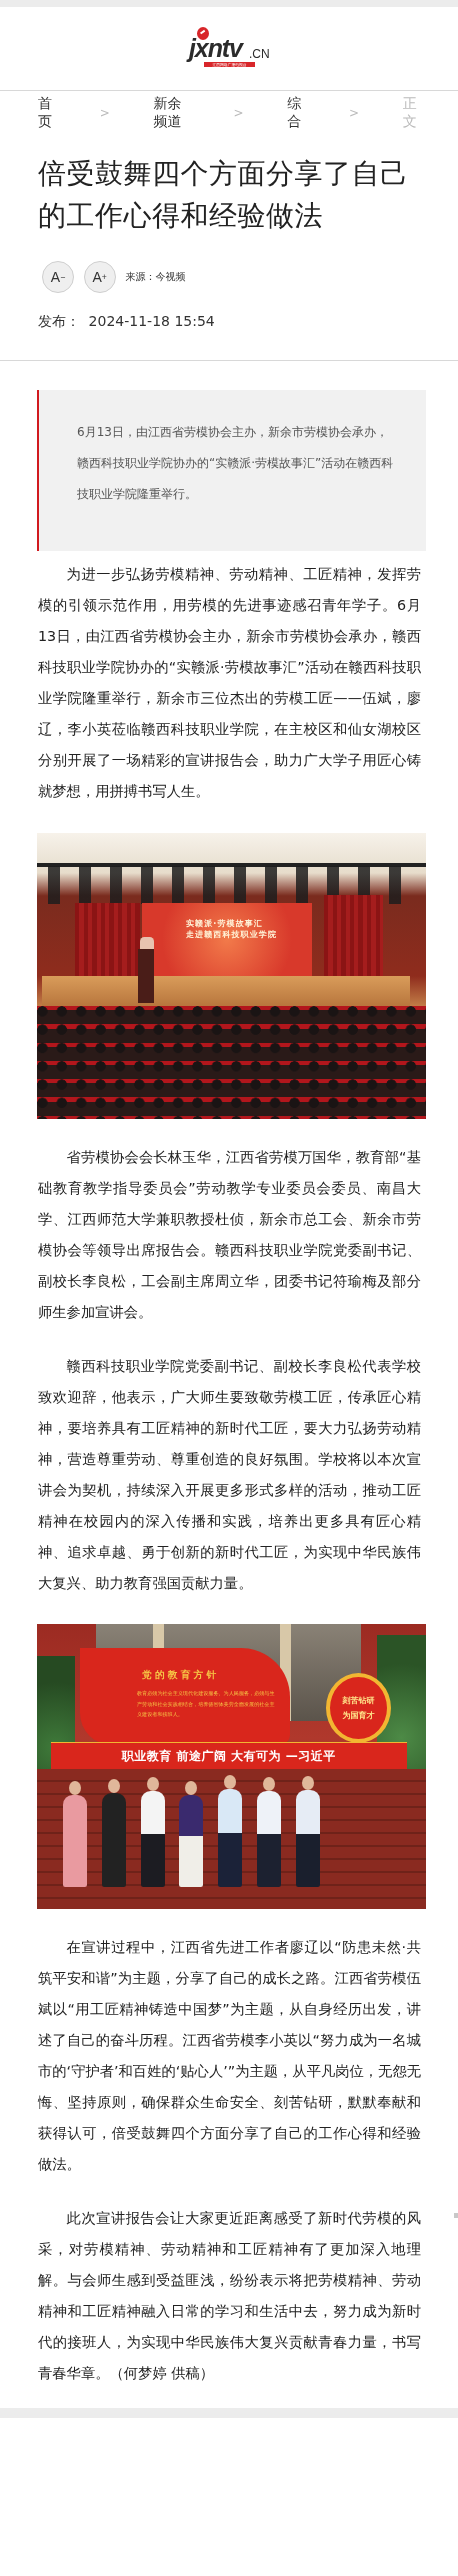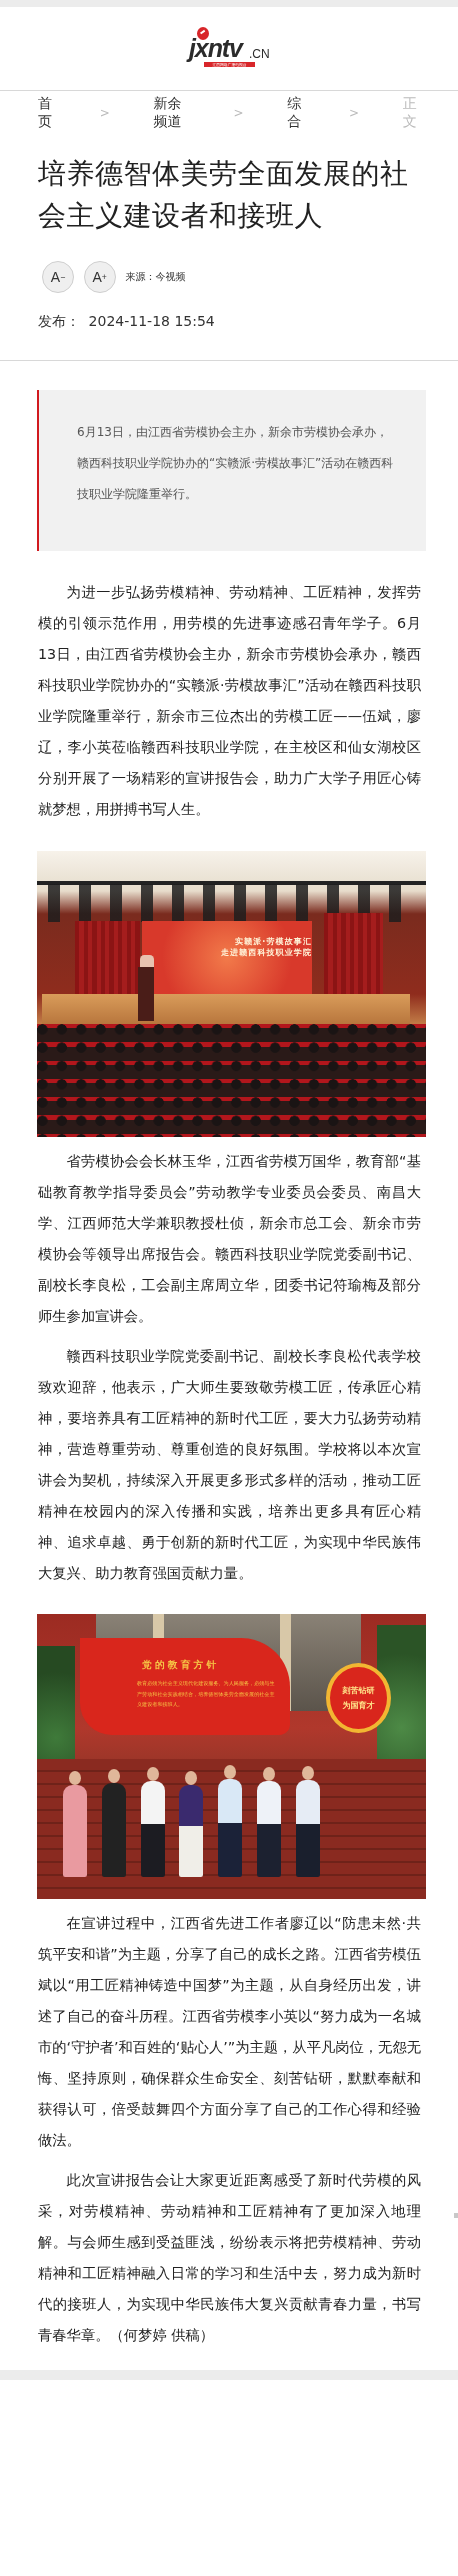--- a/index.html
+++ b/index.html
@@ -27,35 +27,35 @@
   .font-btn sup { font-size: 8.6px; }
   .source { font-size: 10px; color: #333; }
   .publish { padding: 0 38px; margin-top: 18.3px; font-size: 14px; color: #333; height: 21.6px; line-height: 21.6px; }
   .publish span + span { margin-left: 8.6px; }
 
   .divider { margin-top: 27px; border-top: 1.1px solid #d8d8d8; }
 
   .summary { margin: 29px 33px 0 37px; background: #f1f1f1; border-left: 2.2px solid #d11a1f; padding: 27px 32px 27px 38px; height: 161px; }
   .summary p { font-size: 12px; line-height: 31px; color: #555; }
 
-  .para { padding: 0 38px; margin-top: 9px; font-size: 14.3px; line-height: 31px; color: #222; text-indent: 2em; text-align: justify; }
-  .para.first { margin-top: 26px; }
+  .para { padding: 0 38px; margin-top: 23px; font-size: 14.3px; line-height: 31px; color: #222; text-indent: 2em; text-align: justify; }
+  .para.first { margin-top: 8px; }
 
   .photo { margin: 26px 33px 0 37px; height: 286px; overflow: hidden; position: relative; }
   .photo.two { height: 285px; margin-top: 25px; }
 
   
   .hall { width: 100%; height: 100%; position: relative; background: linear-gradient(#f3efe6 0%, #e7dccb 14%, #7a2b1e 22%, #8f2c1d 50%, #c9884d 62%, #3a1e1a 70%, #2a1a18 100%); }
   .hall .ceiling { position: absolute; left: 0; right: 0; top: 0; height: 32px; background: linear-gradient(#f7f2ea, #e9e1d2); }
   .hall .truss { position: absolute; left: 0; right: 0; top: 30px; height: 4.3px; background: #222; }
   .hall .lights { position: absolute; left: 10.8px; right: 10.8px; top: 33px; height: 38px; background: repeating-linear-gradient(90deg, #1d1d1d 0 12px, transparent 12px 31px); opacity: .85; }
   .hall .curtain-l { position: absolute; left: 38px; top: 70px; width: 65px; height: 78px; background: repeating-linear-gradient(90deg, #8b1414 0 4.3px, #a51d1d 4.3px 8.6px); }
   .hall .curtain-r { position: absolute; right: 43px; top: 62px; width: 59px; height: 86px; background: repeating-linear-gradient(90deg, #8b1414 0 4.3px, #a51d1d 4.3px 8.6px); }
   .hall .screen { position: absolute; left: 105px; top: 70px; width: 170px; height: 73px; background: radial-gradient(circle at 50% 50%, #f27a4a, #d8392b 70%); }
-  .hall .screen-title { position: absolute; left: 0; right: 0; top: 16px; text-align: right; color: #fff3d8; font-size: 8px; font-weight: bold; line-height: 10.8px; letter-spacing: 1.1px; margin-left: 44px; }
+  .hall .screen-title { position: absolute; left: 0; right: 0; top: 16px; text-align: left; color: #fff3d8; font-size: 8px; font-weight: bold; line-height: 10.8px; letter-spacing: 1.1px; margin-left: 44px; }
   .hall .stage { position: absolute; left: 5.4px; right: 16px; top: 143px; height: 30px; background: linear-gradient(#d99c5a, #b8763d); }
   .hall .podium { position: absolute; left: 101px; top: 116px; width: 16px; height: 54px; background: #4a1d18; }
   .hall .speaker { position: absolute; left: 103px; top: 104px; width: 14px; height: 16px; background: #e8c3b0; border-radius: 4.3px 4.3px 1.1px 1.1px; }
   .hall .audience { position: absolute; left: 0; right: 0; top: 173px; bottom: 0; background:
       radial-gradient(circle at 5.4px 5.4px, #1a1414 4.9px, transparent 5.4px) 0 0/19.4px 18.3px,
       repeating-linear-gradient(180deg, #b3161c 0 4.3px, #2a1a18 4.3px 18.3px); }
 
   
   .group { width: 100%; height: 100%; position: relative; background: linear-gradient(#9c2b22 0%, #b0382c 40%, #8e3426 60%, #7b2c22 100%); }
   .group .building { position: absolute; left: 59px; right: 65px; top: 0; height: 97px; background: linear-gradient(#8a8276, #5b544b); }
@@ -95,21 +95,21 @@
 <nav class="breadcrumb">
   <a>首页</a>
   <span class="sep">&gt;</span>
   <a>新余频道</a>
   <span class="sep">&gt;</span>
   <a>综合</a>
   <span class="sep">&gt;</span>
   <span class="current">正文</span>
 </nav>
 
-<h1 class="title">培养德智体美劳全面发展的社会主义建设者和接班人</h1>
+<h1 class="title">倍受鼓舞四个方面分享了自己的工作心得和经验做法</h1>
 
 <div class="meta-row">
   <button class="font-btn">
     <span>A</span>
       <sup>−</sup>
   </button>
   <button class="font-btn">
     <span>A</span>
       <sup>+</sup>
   </button>
@@ -162,20 +162,23 @@
     <div class="flag">
       <div class="flag-title">党的教育方针</div>
       <div class="flag-text">教育必须为社会主义现代化建设服务、为人民服务，必须与生产劳动和社会实践相结合，培养德智体美劳全面发展的社会主义建设者和接班人。</div>
     </div>
     <div class="badge">
       <div class="badge-text">
         <div>刻苦钻研</div>
         <div>为国育才</div>
       </div>
     </div>
+    <div class="banner">
+      <div class="banner-text">职业教育 前途广阔 大有可为 —习近平</div>
+    </div>
     <div class="steps"></div>
     <div class="person" style="left:26px;height:92px;background:#e99aa0;">
         <div class="head"></div>
       </div>
     <div class="person" style="left:65px;height:94px;background:#222;">
         <div class="head"></div>
       </div>
     <div class="person" style="left:104px;height:96px;background:linear-gradient(#f4f4f4 45%, #1c1c22 45%);">
         <div class="head"></div>
       </div>

